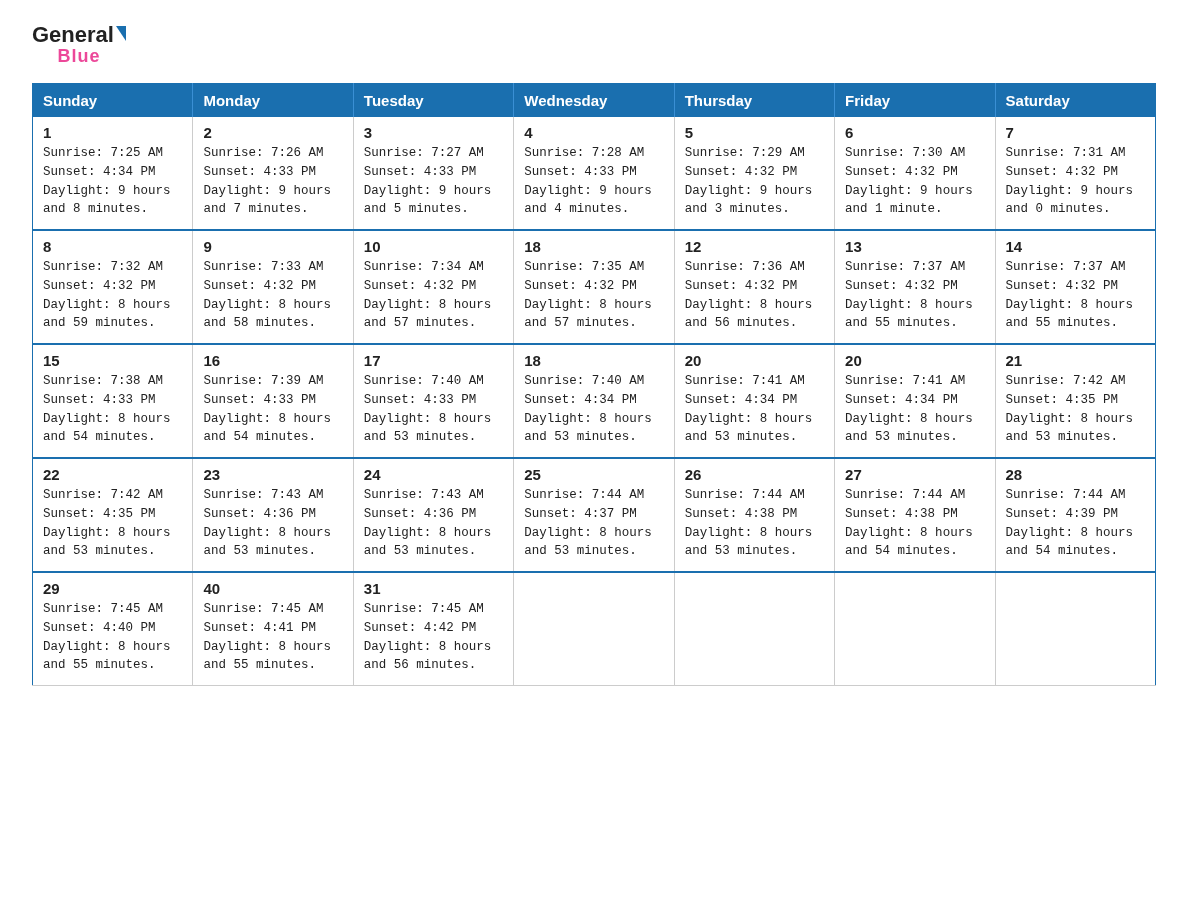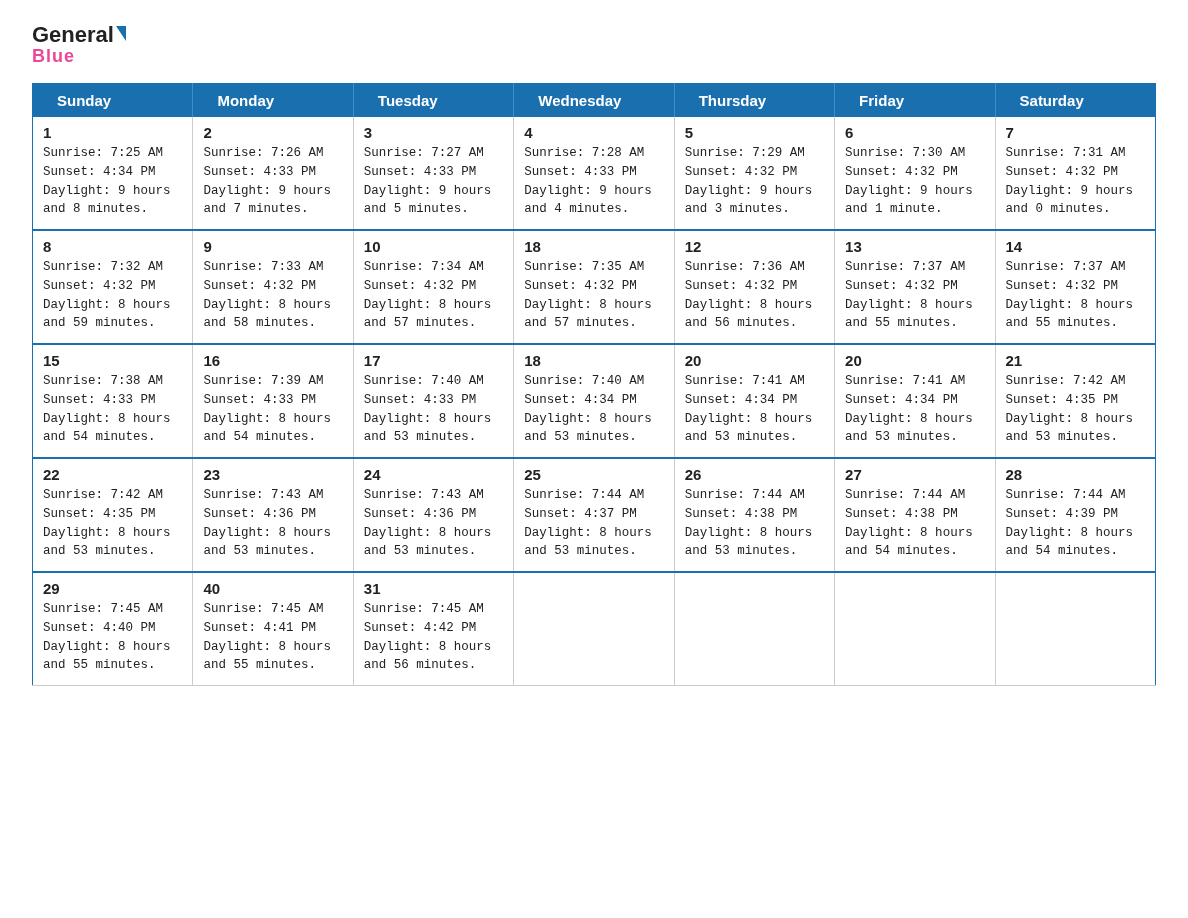--- a/index.html
+++ b/index.html
@@ -11,21 +11,21 @@
     }
     .header-row {
       display: flex;
       justify-content: space-between;
       align-items: flex-start;
       margin-bottom: 16px;
     }
     .logo {
       display: flex;
       flex-direction: column;
-      align-items: flex-start;
+      align-items: center;
     }
     .logo-text {
       font-size: 22px;
       font-weight: bold;
       color: #222;
       line-height: 1;
     }
     .logo-blue-line {
       font-size: 18px;
       font-weight: bold;
@@ -49,21 +49,21 @@
     .calendar {
       width: 100%;
       border-collapse: collapse;
       border: 1.5px solid #1a6faf;
     }
     .calendar th {
       background: #1a6faf;
       color: #fff;
       font-size: 15px;
       font-weight: bold;
-      padding: 8px 24px;
+      padding: 8px 10px;
       text-align: left;
       border-right: 1px solid #3a8fd4;
     }
     .calendar th:last-child { border-right: none; }
     .calendar td {
       vertical-align: top;
       border: 1px solid #ccc;
       border-top: 2px solid #1a6faf;
       padding: 7px 10px 10px 10px;
       width: 14.28%;

